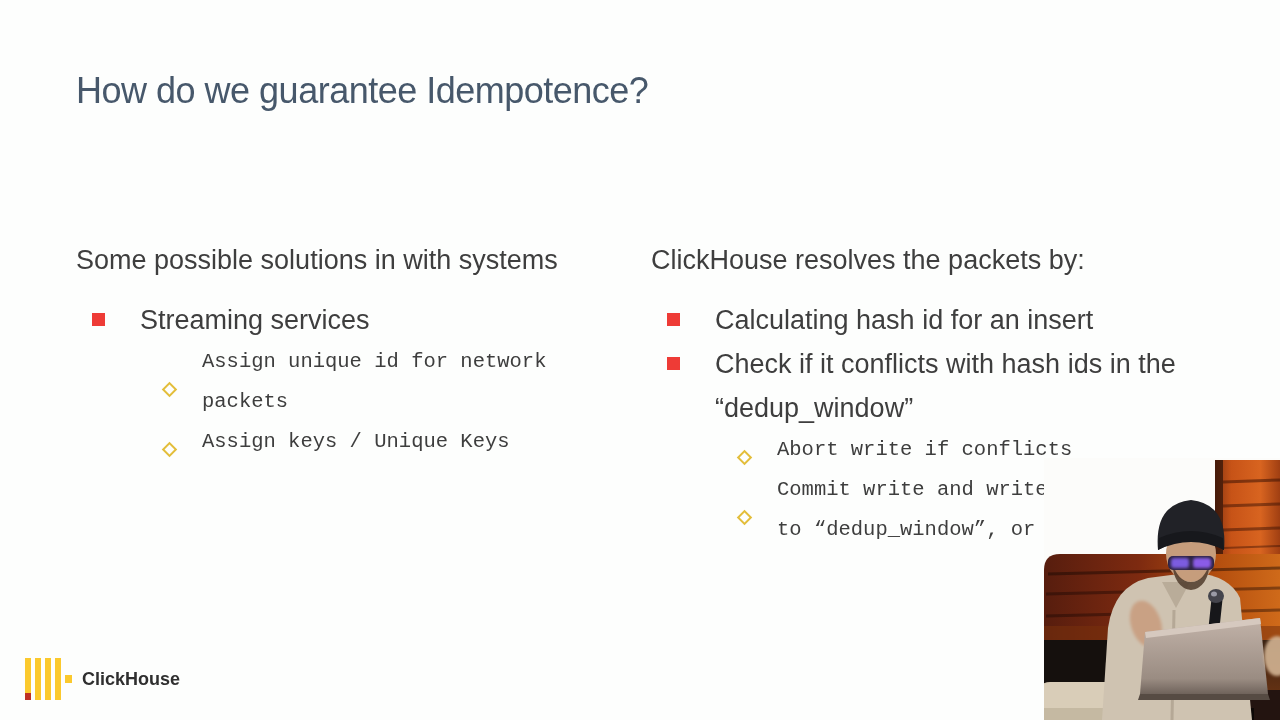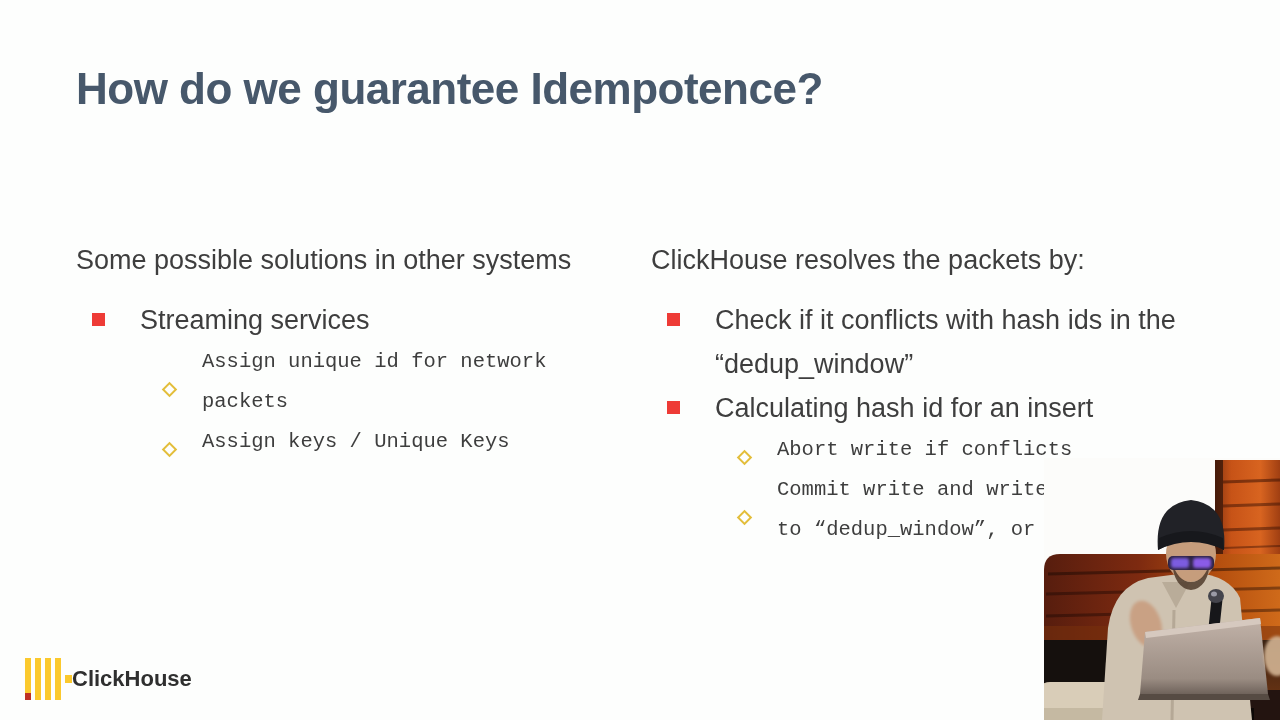--- a/index.html
+++ b/index.html
@@ -6,22 +6,22 @@
   body{
     width:1280px;height:720px;overflow:hidden;
     background:#fdfefd;
     font-family:"Liberation Sans","DejaVu Sans",sans-serif;
     position:relative;
   }
   .slide{position:absolute;inset:0;}
 
   
   .title{
-    position:absolute;left:76px;top:64px;
-    font-size:44px;font-weight:bold;letter-spacing:-0.5px;
+    position:absolute;left:76px;top:70px;
+    font-size:36px;font-weight:normal;letter-spacing:-0.5px;
     color:var(--c-title,#47586B);
     white-space:nowrap;
   }
 
   
   .col{position:absolute;top:244px;}
   .col-left{left:76px;width:568px;}
   .col-right{left:651px;width:574px;}
   .col-header{
     font-size:27px;color:var(--c-text,#3E3E3E);
@@ -67,39 +67,40 @@
   }
   .bar .red-tip{
     width:6px;height:7px;
     background:var(--c-logo-red,#BE3023);
   }
   .logo-dot{
     width:7px;height:8px;margin-right:0;
     background:var(--c-logo-yellow,#FBC92D);
   }
   .logo-text{
-    font-size:22px;font-weight:600;color:var(--c-logo-text,#2F2F2F);
+    margin-left:10px;
+    font-size:18px;font-weight:600;color:var(--c-logo-text,#2F2F2F);
   }
 
   
   .webcam{
     position:absolute;right:0;bottom:0;width:236px;height:262px;
     background:#fcfcfa;
   }
   .webcam svg{display:block;}
 </style>
 </head>
 <body>
 
 <div class="slide">
 
   <div class="title">How do we guarantee Idempotence?</div>
 
   <div class="col col-left">
-    <div class="col-header">Some possible solutions in other systems</div>
+    <div class="col-header">Some possible solutions in with systems</div>
     <div class="bullets">
       <div class="l1">
         <span class="sq"></span>
         <span class="txt">Streaming services</span>
       </div>
       <div class="sub">
         <span class="dia"></span>
         <span class="txt">Assign unique id for network packets</span>
       </div>
       <div class="sub">
@@ -107,25 +108,25 @@
         <span class="txt">Assign keys / Unique Keys</span>
       </div>
     </div>
   </div>
 
   <div class="col col-right">
     <div class="col-header">ClickHouse resolves the packets by:</div>
     <div class="bullets">
       <div class="l1">
         <span class="sq"></span>
-        <span class="txt">Check if it conflicts with hash ids in the “dedup_window”</span>
+        <span class="txt">Calculating hash id for an insert</span>
       </div>
       <div class="l1">
         <span class="sq"></span>
-        <span class="txt">Calculating hash id for an insert</span>
+        <span class="txt">Check if it conflicts with hash ids in the “dedup_window”</span>
       </div>
       <div class="sub">
         <span class="dia"></span>
         <span class="txt">Abort write if conflicts</span>
       </div>
       <div class="sub">
         <span class="dia"></span>
         <span class="txt">Commit write and write hash id to “dedup_window”, or</span>
       </div>
     </div>

